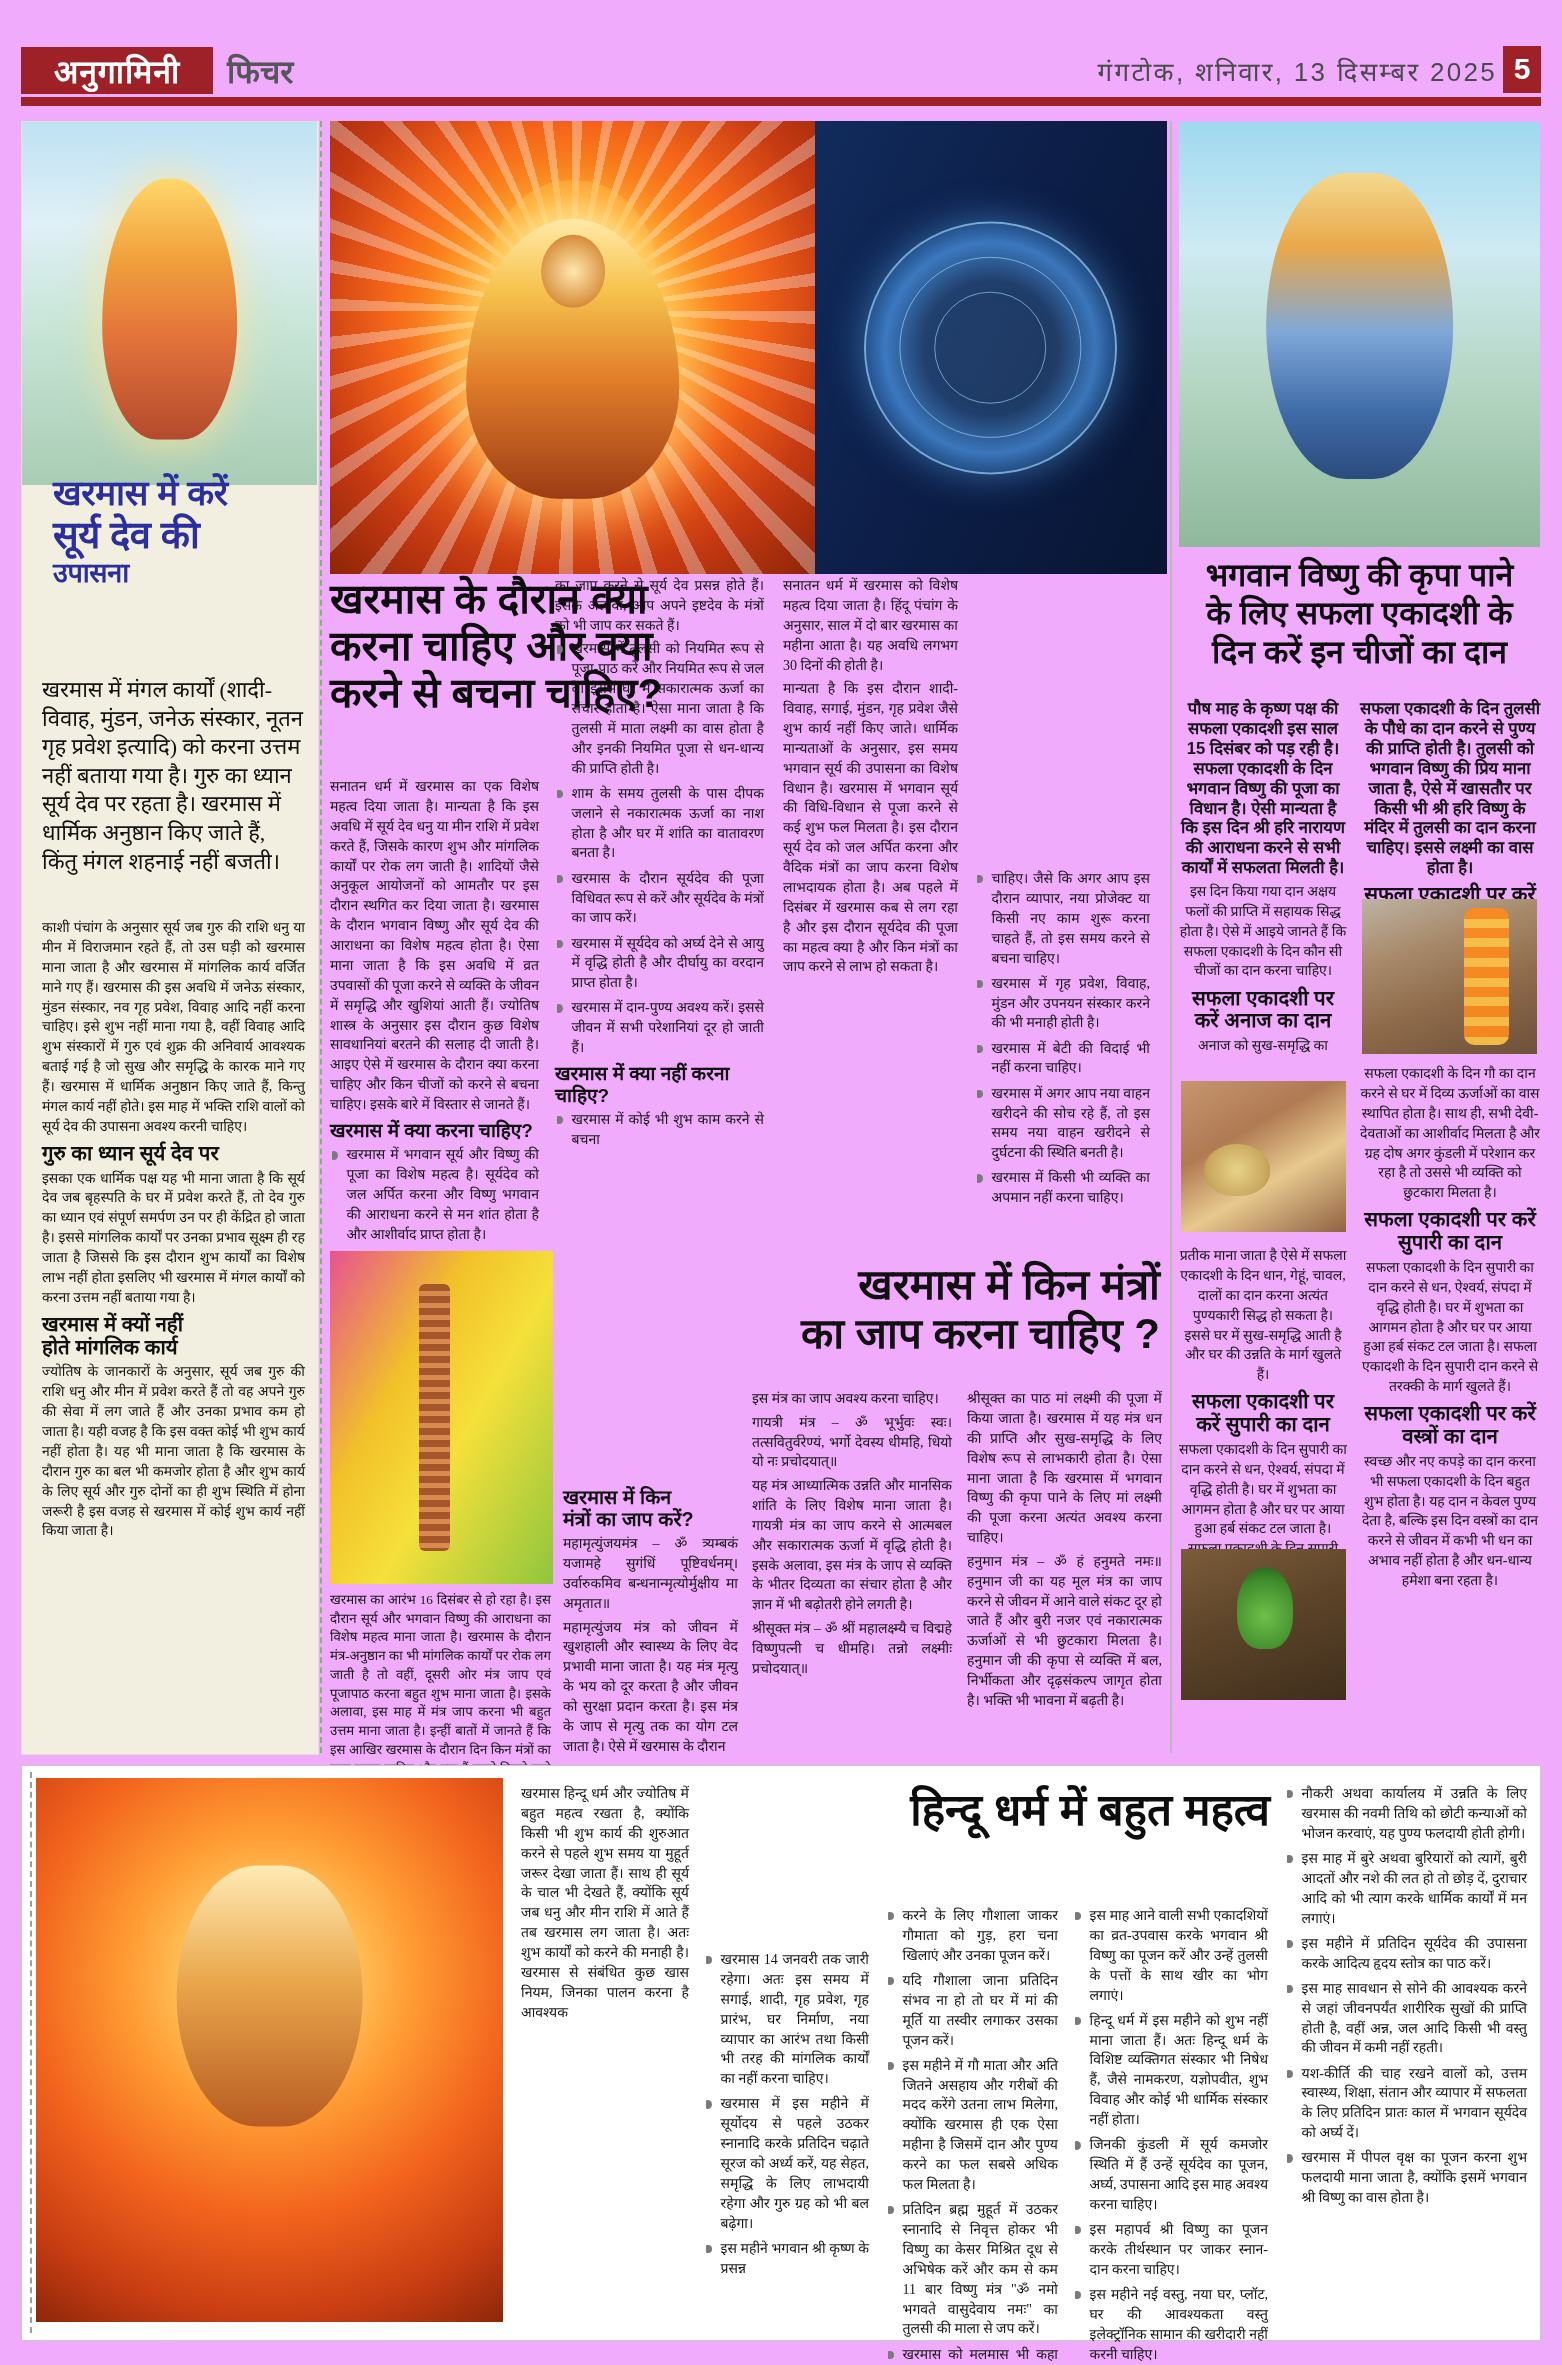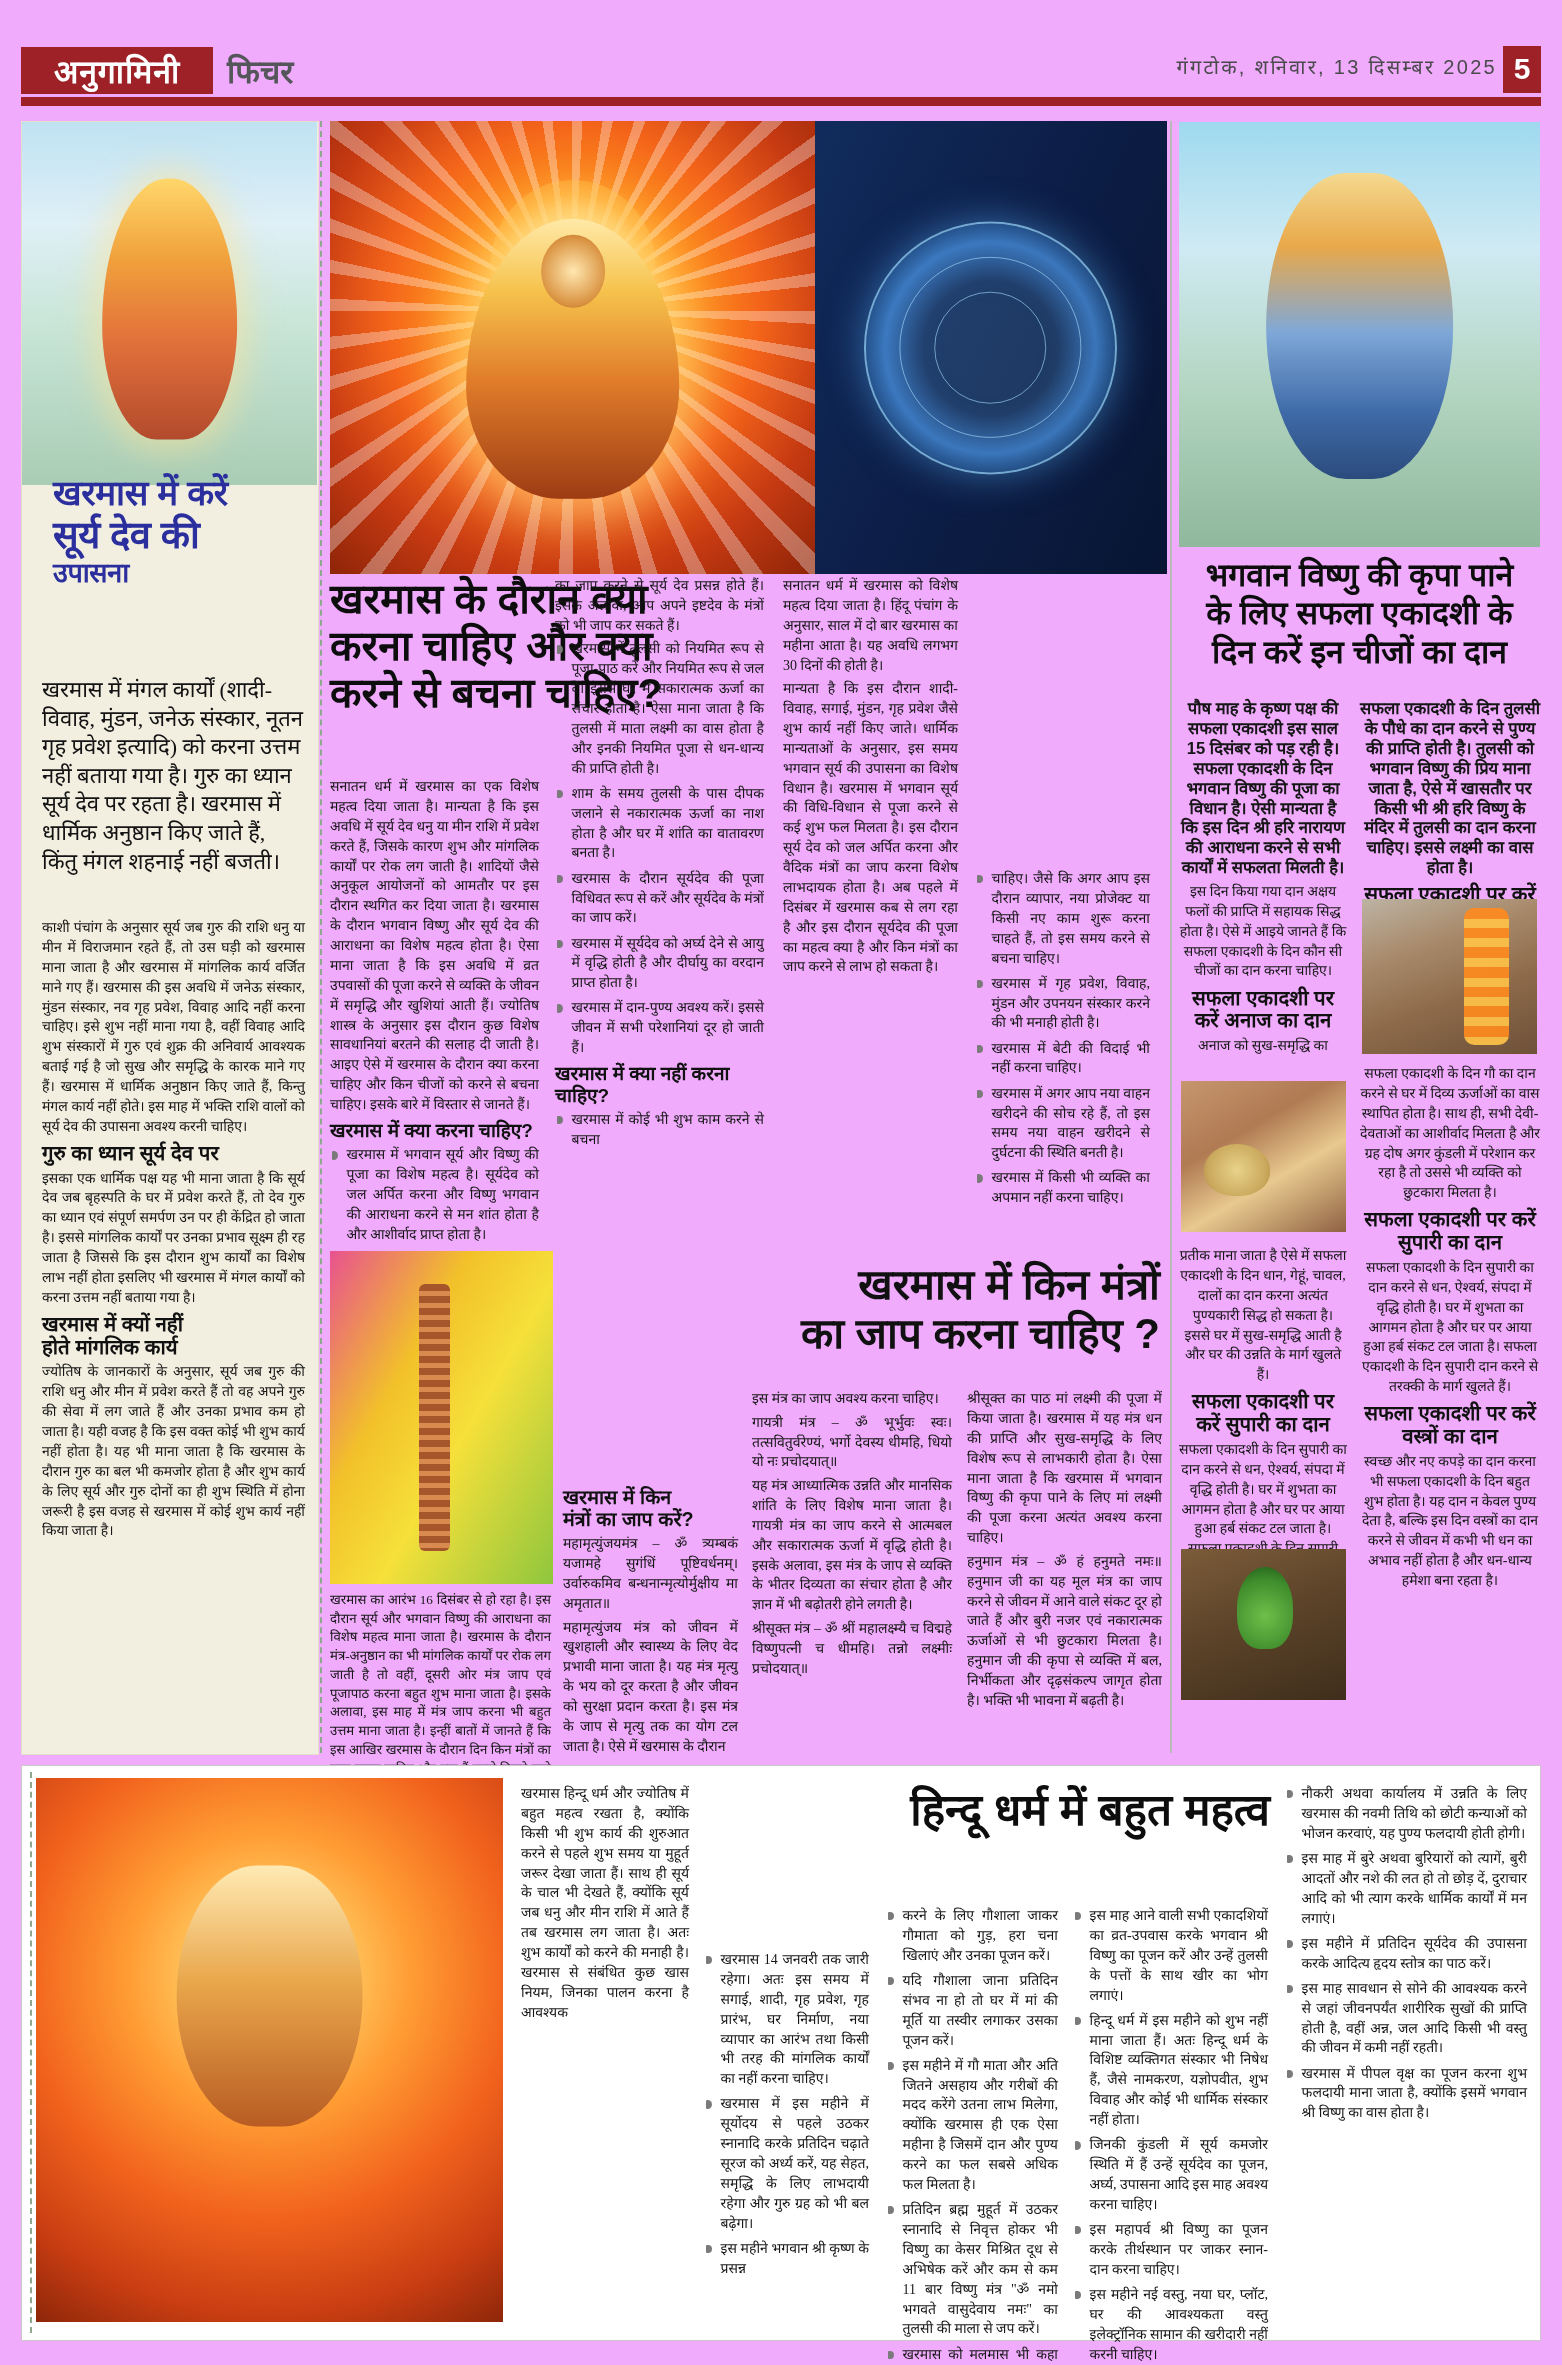--- a/index.html
+++ b/index.html
@@ -21,21 +21,21 @@
     font-weight:bold;font-size:32px;letter-spacing:0.8px;
   }
   .mast-section{
     position:absolute;left:206px;top:1.5px;
     font-family:"Liberation Sans","DejaVu Sans",sans-serif;
     font-weight:bold;font-size:32px;color:#55565a;
   }
   .mast-date{
     position:absolute;right:44px;top:6px;
     font-family:"Liberation Sans","DejaVu Sans",sans-serif;
-    font-size:20px;color:#4a4a4c;letter-spacing:2.3px;white-space:nowrap;
+    font-size:26px;color:#4a4a4c;letter-spacing:2.3px;white-space:nowrap;
   }
   .mast-page{
     position:absolute;right:0;top:-1.5px;width:38px;height:47px;
     background:#9e2127;color:#fff;
     display:flex;align-items:center;justify-content:center;
     font-family:"Liberation Sans","DejaVu Sans",sans-serif;
     font-weight:bold;font-size:30px;
   }
   .mast-rule{
     position:absolute;left:21px;top:97px;right:21px;height:9px;background:#9e2127;
@@ -488,18 +488,19 @@
       <li>इस महीने नई वस्तु, नया घर, प्लॉट, घर की आवश्यकता वस्तु इलेक्ट्रॉनिक सामान की खरीदारी नहीं करनी चाहिए।</li>
     </ul>
   </div>
 
   <div class="body-txt bot-c5">
     <ul class="bul">
       <li>नौकरी अथवा कार्यालय में उन्नति के लिए खरमास की नवमी तिथि को छोटी कन्याओं को भोजन करवाएं, यह पुण्य फलदायी होती होगी।</li>
       <li>इस माह में बुरे अथवा बुरियारों को त्यागें, बुरी आदतों और नशे की लत हो तो छोड़ दें, दुराचार आदि को भी त्याग करके धार्मिक कार्यों में मन लगाएं।</li>
       <li>इस महीने में प्रतिदिन सूर्यदेव की उपासना करके आदित्य हृदय स्तोत्र का पाठ करें।</li>
       <li>इस माह सावधान से सोने की आवश्यक करने से जहां जीवनपर्यंत शारीरिक सुखों की प्राप्ति होती है, वहीं अन्न, जल आदि किसी भी वस्तु की जीवन में कमी नहीं रहती।</li>
+      <li>यश-कीर्ति की चाह रखने वालों को, उत्तम स्वास्थ्य, शिक्षा, संतान और व्यापार में सफलता के लिए प्रतिदिन प्रातः काल में भगवान सूर्यदेव को अर्घ्य दें।</li>
       <li>खरमास में पीपल वृक्ष का पूजन करना शुभ फलदायी माना जाता है, क्योंकि इसमें भगवान श्री विष्णु का वास होता है।</li>
     </ul>
   </div>
 
 </div>
 
 
 </body></html>

